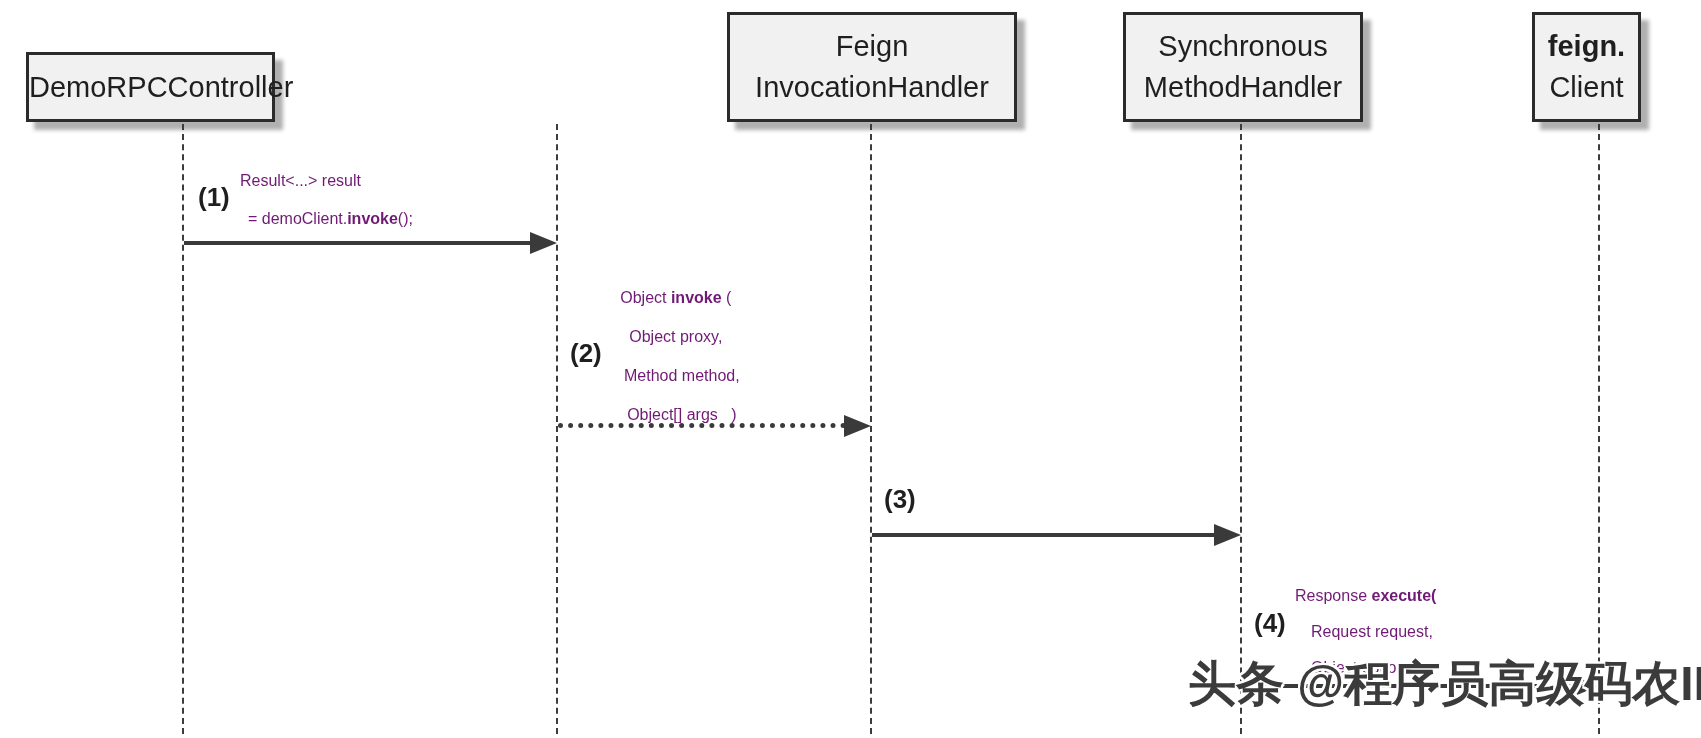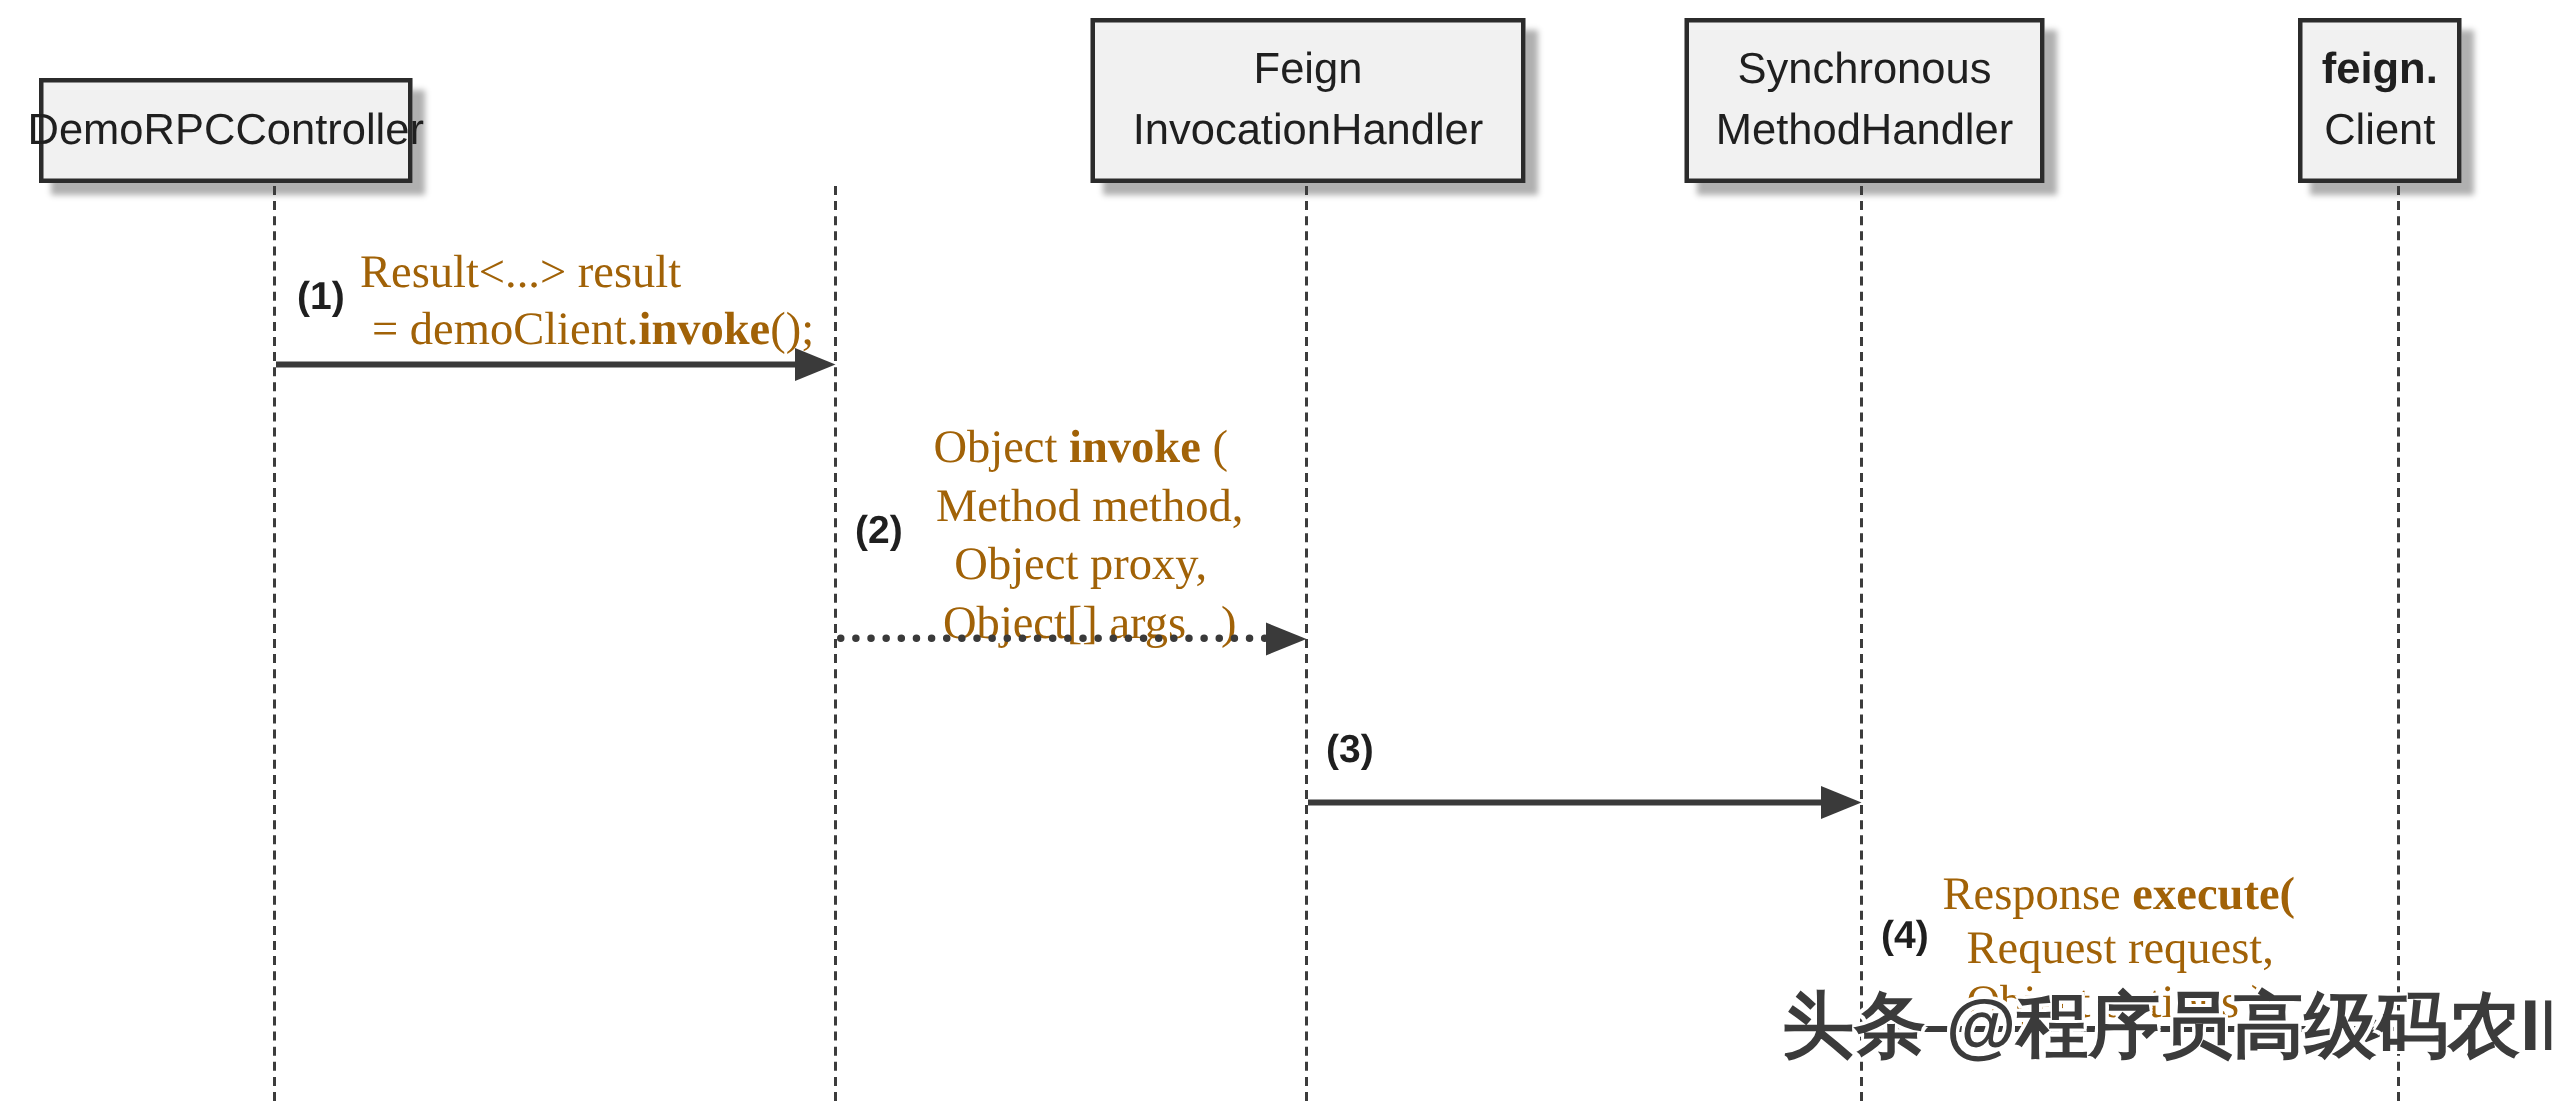--- a/index.html
+++ b/index.html
@@ -12,21 +12,21 @@
     color:#1f1f1f;
   }
   
   .pbox{
     position:absolute;
     box-sizing:border-box;
     background:#f1f1f1;
     border:3px solid #2b2b2b;
     box-shadow:8px 8px 4px #b0b0b0;
     display:flex;flex-direction:column;
-    align-items:center;justify-content:center;
+    justify-content:center;
     text-align:center;
     font-size:29px;line-height:41px;
     white-space:nowrap;
   }
   .p1{left:26px;top:52px;width:249px;height:70px;}
   .p2{left:450px;top:52px;width:212px;height:70px;font-size:28px;}
   .p3{left:727px;top:12px;width:290px;height:110px;}
   .p4{left:1123px;top:12px;width:240px;height:110px;}
   .p5{left:1532px;top:12px;width:109px;height:110px;}
   .b{font-weight:bold;}
@@ -48,21 +48,21 @@
   .arrow.dotted .shaft{background:none;height:0;border-top:5px dotted #3a3a3a;top:-3px;right:15px;}
   .a1{left:184px;top:243px;width:373px;}
   .a2{left:558px;top:426px;width:313px;}
   .a3{left:872px;top:535px;width:369px;}
   .a4{left:1242px;top:686px;width:357px;}
   
   .msg-label{
     position:absolute;font-weight:bold;font-size:26px;white-space:pre;
   }
   .lb1{left:198px;top:182px;} .lb2{left:570px;top:338px;} .lb3{left:884px;top:484px;} .lb4{left:1254px;top:608px;}
-  .msg-text{position:absolute;font-size:31px;color:#a16207;font-family:Liberation Serif, serif;}
+  .msg-text{position:absolute;font-size:16px;color:#701a75;}
   .msg-text .mline{white-space:pre;}
   .mt1{left:240px;top:162px;line-height:38px;}
   .mt2{left:612px;top:278px;line-height:39px;text-align:center;}
   .mt3{left:928px;top:463px;line-height:38px;}
   .mt4{left:1295px;top:578px;line-height:36px;}
   .ind8{padding-left:8px;} .ind12{padding-left:12px;} .ind16{padding-left:16px;}
   
   .watermark{
     position:absolute;left:1188px;top:652px;z-index:5;
     font-size:48px;font-weight:bold;letter-spacing:0px;
@@ -104,22 +104,22 @@
     <div class="mline ind8"><span>= demoClient.</span><span class="b">invoke</span><span>();</span></div>
   </div>
   <div class="arrow a1">
     <div class="shaft"></div>
     <div class="head"></div>
   </div>
 
   <div class="msg-label lb2">(2)</div>
   <div class="msg-text mt2">
     <div class="mline"><span>Object </span><span class="b">invoke</span><span> (</span></div>
+    <div class="mline"><span>Object proxy,</span></div>
     <div class="mline ind12"><span>Method method,</span></div>
-    <div class="mline"><span>Object proxy,</span></div>
     <div class="mline ind12"><span>Object[] args   )</span></div>
   </div>
   <div class="arrow dotted a2">
     <div class="shaft"></div>
     <div class="head"></div>
   </div>
 
   <div class="msg-label lb3">(3)</div>
   <div class="arrow a3">
     <div class="shaft"></div>

